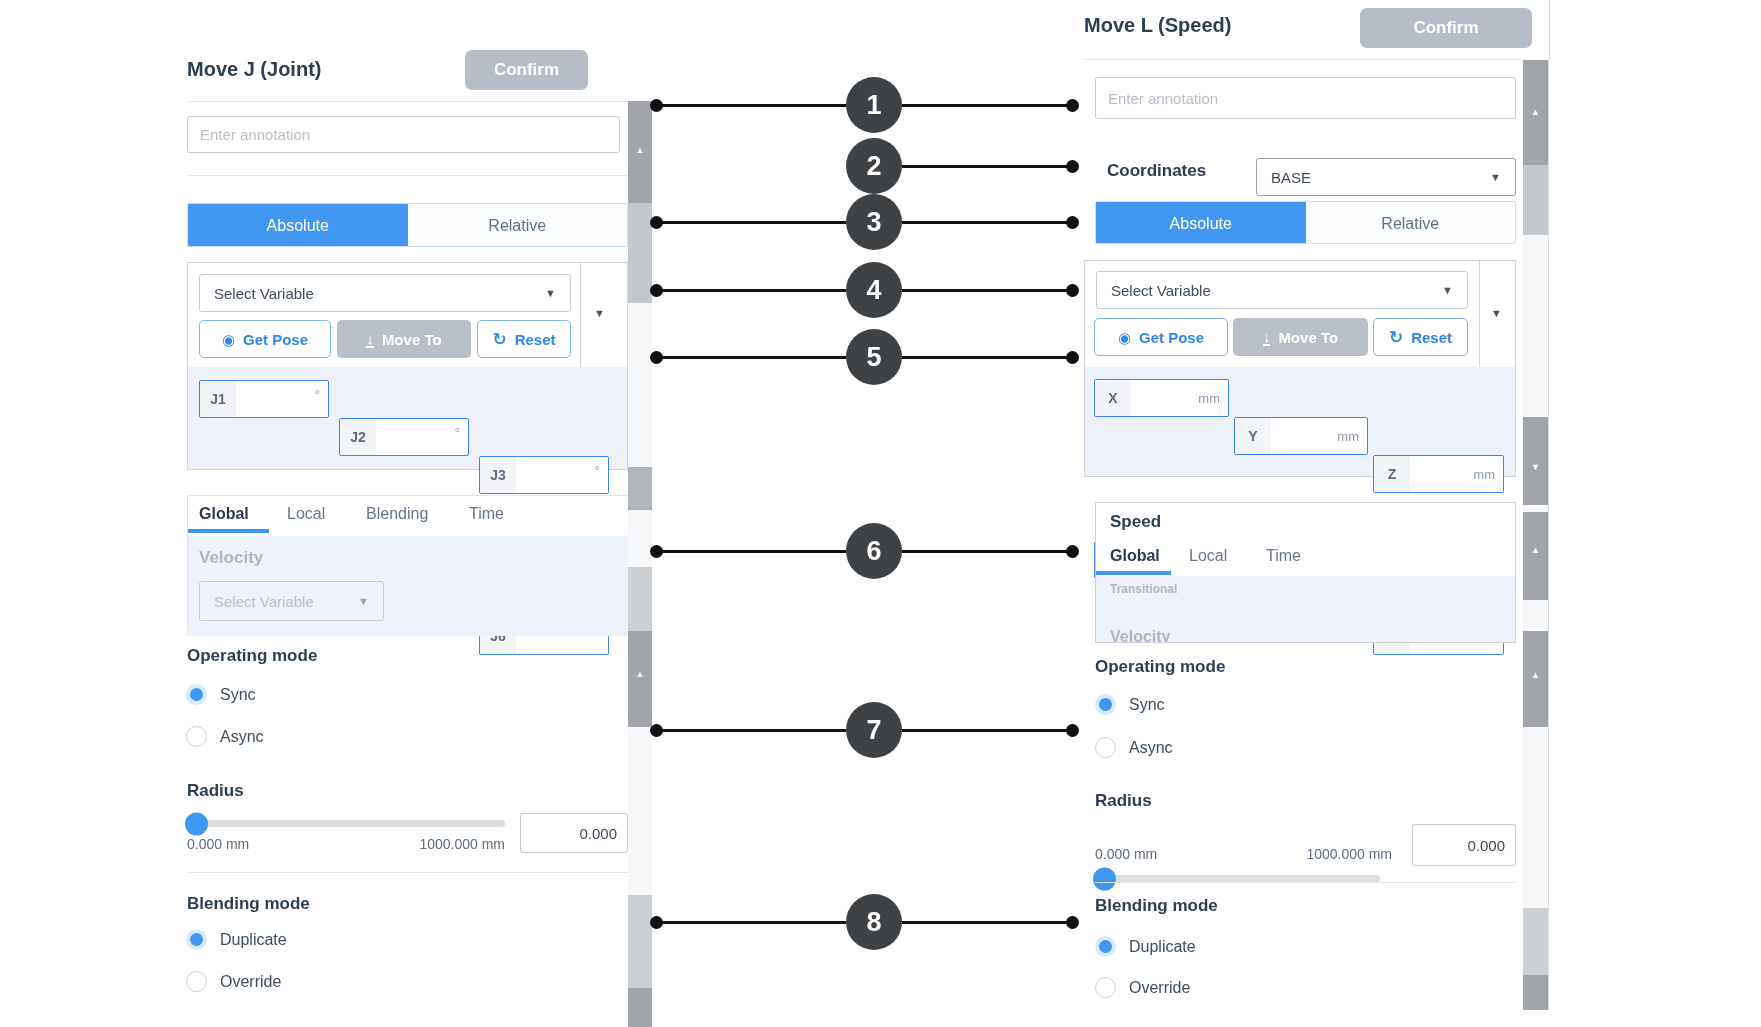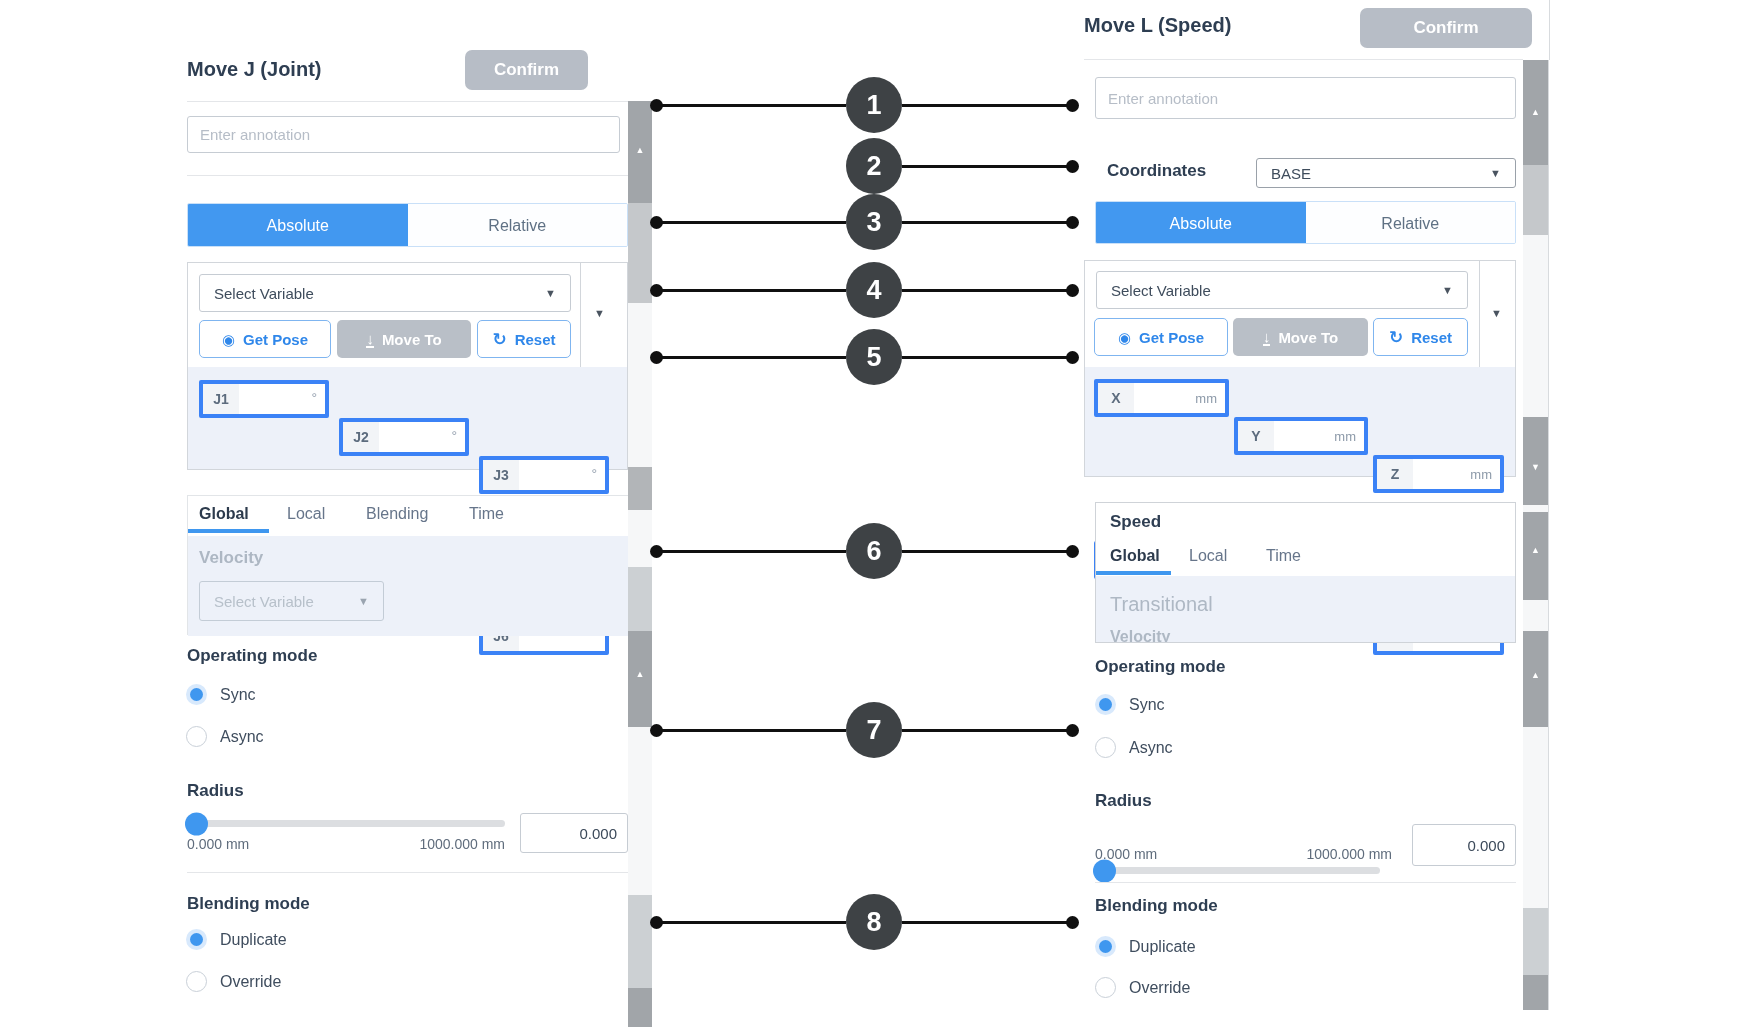--- a/index.html
+++ b/index.html
@@ -24,21 +24,21 @@
             font-size:15px; color:#3e4c5c; display:flex; align-items:center; padding:0 14px; cursor:pointer; }
   .select .caret { position:absolute; right:14px; font-size:11px; color:#4a5460; }
   .select.disabled { background:transparent; border-color:#c3ccd6; color:#b7c0ca; }
   .select.disabled .caret { color:#9aa4b0; }
   .pose-btn { border:1px solid #7fb5f0; border-radius:5px; background:#fff; color:#2f87ea;
               font-weight:bold; font-size:15px; display:flex; align-items:center; justify-content:center; gap:8px; cursor:pointer; }
   .pose-btn.gray { background:#b9bfc7; border:none; color:#fff; }
   .icon-circle { font-size:15px; line-height:1; }
   .icon-reset { font-size:17px; line-height:1; font-weight:bold; }
   .icon-down { font-size:15px; line-height:1; border-bottom:2px solid #fff; padding-bottom:0px; font-weight:bold; }
-  .field { background:#fff; border:4px solid #3b82f6; border-radius:2px; position:relative; display:flex; }
+  .field { background:#fff; border:1px solid #3b82f6; border-radius:2px; position:relative; display:flex; }
   .field .flabel { width:36px; background:#f2f4f7; color:#5d6c7e; font-weight:bold; font-size:14px;
                    display:flex; align-items:center; justify-content:center; }
   .field .funit { position:absolute; right:8px; color:#8d9aa9; font-size:13px; top:50%; transform:translateY(-50%); }
   .field .funit.deg { top:6px; transform:none; font-size:14px; color:#98a3b1; }
   .blue-area { background:#edf1f9; }
   .speed-tab { font-size:16px; color:#66758a; cursor:pointer; }
   .speed-tab.active { color:#2d3b4d; font-weight:bold; }
   .tab-underline { background:#3f97ef; height:4px; }
   .section-h { font-size:17px; font-weight:bold; color:#2e3e52; }
   .radio-row { position:absolute; display:flex; align-items:center; gap:13px; }
@@ -194,21 +194,21 @@
 
   <div class="abs panel-title" style="left:1084px; top:14px;">Move L (Speed)</div>
   <div class="abs confirm-btn" style="left:1360px; top:8px; width:172px; height:40px;">Confirm</div>
   <div class="abs divider" style="left:1084px; top:59px; width:439px;"></div>
 
   <div class="abs" style="left:1095px; top:77px; width:421px; height:42px;">
     <input class="ann-input" placeholder="Enter annotation" style="">
   </div>
 
   <div class="abs section-h" style="left:1107px; top:161px;">Coordinates</div>
-  <div class="abs select" style="left:1256px; top:151px; width:260px; height:30px; border-color:#9aa1a9;">
+  <div class="abs select" style="left:1256px; top:151px; width:260px; height:38px; border-color:#9aa1a9;">
     <span>BASE</span>
     <span class="caret">▼</span>
   </div>
 
   <div class="abs seg-tabs" style="left:1095px; top:201px; width:421px; height:43px;">
     <div class="seg-tab active" style="line-height:43px;">Absolute</div>
     <div class="seg-tab" style="line-height:43px;">Relative</div>
   </div>
 
   <div class="abs group-box" style="left:1084px; top:260px; width:432px; height:217px;">
@@ -258,21 +258,21 @@
     </div>
   </div>
 
   <div class="abs" style="left:1095px; top:502px; width:421px; height:141px; border:1px solid #cfd3d8; background:#fff; overflow:hidden;">
     <div class="abs" style="left:14px; top:9px; font-size:17px; font-weight:bold; color:#2e3e52;">Speed</div>
     <span class="abs speed-tab active" style="left:14px; top:44px;">Global</span>
     <span class="abs speed-tab" style="left:93px; top:44px;">Local</span>
     <span class="abs speed-tab" style="left:170px; top:44px;">Time</span>
     <div class="abs tab-underline" style="left:0; top:68px; width:75px;"></div>
     <div class="abs blue-area" style="left:0; top:73px; width:419px; height:66px;">
-      <div class="abs" style="left:14px; top:17px; font-size:20px; font-weight:normal; color:#aeb8c4;">Transitional</div>
+      <div class="abs" style="left:14px; top:6px; font-size:12px; font-weight:bold; color:#aeb8c4;">Transitional</div>
       <div class="abs clip-label" style="left:14px; top:52px; height:14px; width:120px;">Velocity</div>
     </div>
   </div>
 
   <div class="abs section-h" style="left:1095px; top:657px;">Operating mode</div>
   <div class="radio-row" style="left:1095px; top:694px;">
     <span class="radio checked"></span>
     <span class="radio-label">Sync</span>
   </div>
   <div class="radio-row" style="left:1095px; top:737px;">

